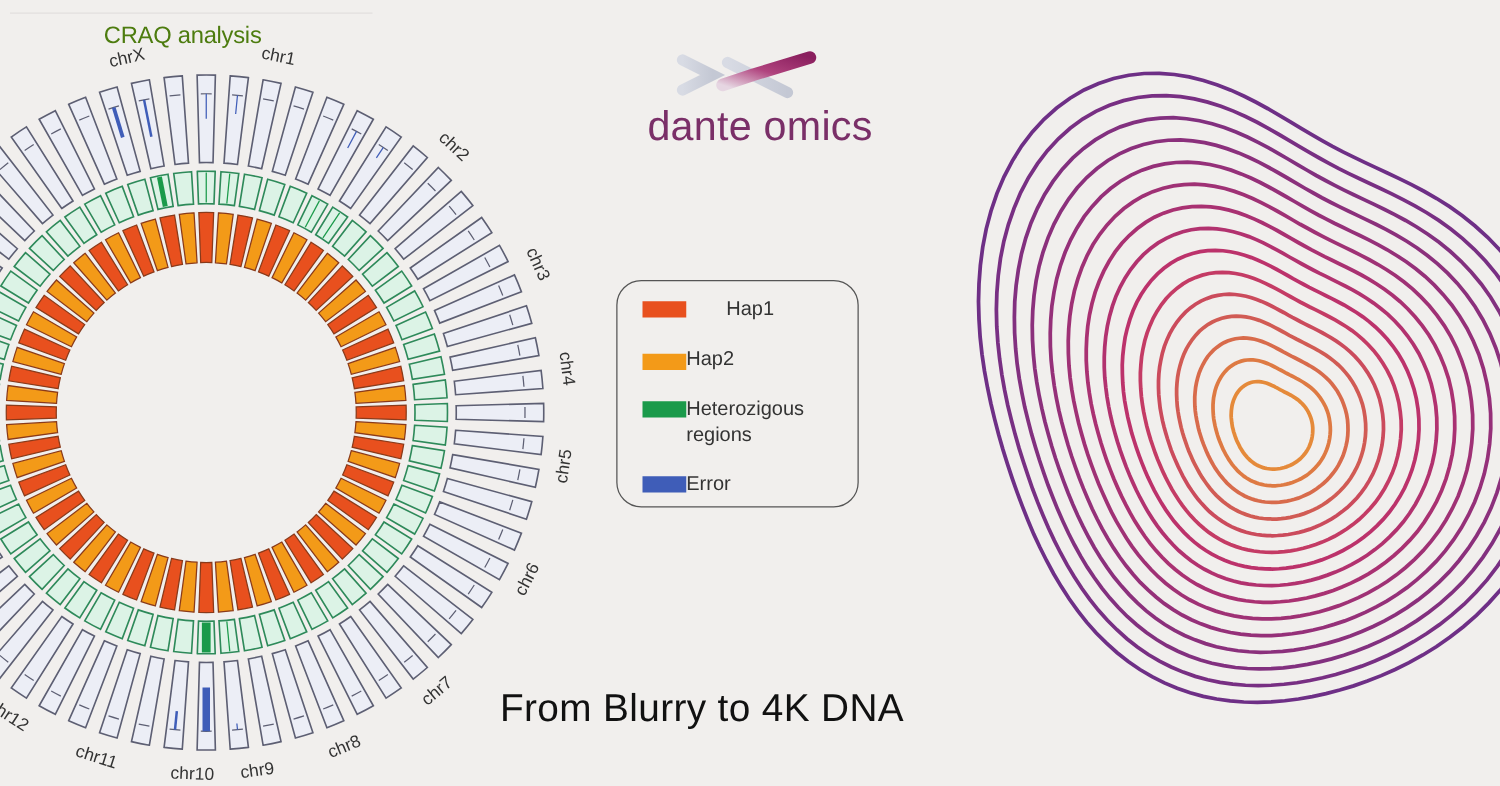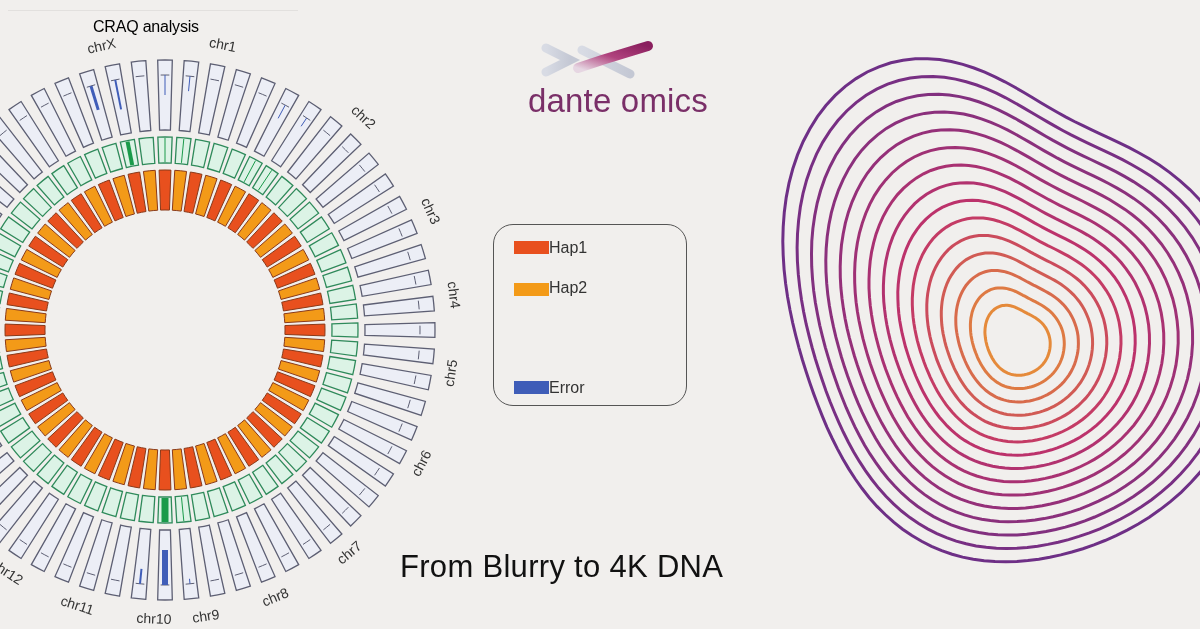--- a/index.html
+++ b/index.html
@@ -11,28 +11,28 @@
   }
   .topline {
     position: absolute; left: 8px; top: 10px; width: 290px; height: 1px;
     background: #e2e0de;
   }
   #circos {
     position: absolute; left: 0; top: 0; width: 480px; height: 629px;
   }
   .chart-title {
     position: absolute; left: 83px; top: 18px;
-    font-size: 16px; color: #000000; letter-spacing: -0.2px; margin-left: 10px;
+    font-size: 19px; color: #4d7c0f; letter-spacing: -0.2px;
   }
   .logo {
     position: absolute; left: 500px; top: 38px; width: 220px; height: 90px;
   }
   .logo svg { position: absolute; left: 40px; top: 0; }
   .logo-text {
-    position: absolute; left: 8px; top: 44px; width: 200px; text-align: right;
+    position: absolute; left: 8px; top: 44px; width: 200px; text-align: center;
     font-size: 33px; color: #7a2f68; letter-spacing: 0.2px;
   }
   .legend {
     position: absolute; left: 493px; top: 224px; width: 194px; height: 182px;
     border: 1.5px solid #555; border-radius: 20px; box-sizing: border-box;
   }
   .legend-item {
     position: absolute; left: 20px; display: flex; align-items: flex-start;
     font-size: 16px; color: #333; line-height: 21px;
   }
@@ -358,27 +358,34 @@
       </linearGradient>
     </defs>
     <path d="M6 10 L30 22 L6 34" stroke="url(#lg1)" stroke-width="9" fill="none" stroke-linecap="round"></path>
     <path d="M42 12 L90 36" stroke="url(#lg1)" stroke-width="9" fill="none" stroke-linecap="round"></path>
     <path d="M38 30 L62 22 L108 8" stroke="url(#lg2)" stroke-width="10" fill="none" stroke-linecap="round"></path>
   </svg>
   <div class="logo-text">dante omics</div>
 </div>
 
 <div class="legend">
-  <div class="legend-item" style="top:12px;">
+  <div class="legend-item" style="top:12px;gap:32px;">
     <span class="legend-swatch" style="background:#e8501e"></span>
     <span>Hap1</span>
   </div>
   <div class="legend-item" style="top:52px;align-items:center;">
     <span class="legend-swatch" style="background:#f39a18"></span>
     <span>Hap2</span>
+  </div>
+  <div class="legend-item" style="top:92px;">
+    <span class="legend-swatch" style="background:#1a9a4a"></span>
+    <span style="display:flex;flex-direction:column;">
+      <span>Heterozigous</span>
+      <span>regions</span>
+    </span>
   </div>
   <div class="legend-item" style="top:152px;">
     <span class="legend-swatch" style="background:#3f5db8"></span>
     <span>Error</span>
   </div>
 </div>
 
 <div class="tagline">From Blurry to 4K DNA</div>
 
 <svg id="contours" viewBox="0 0 460 600">

